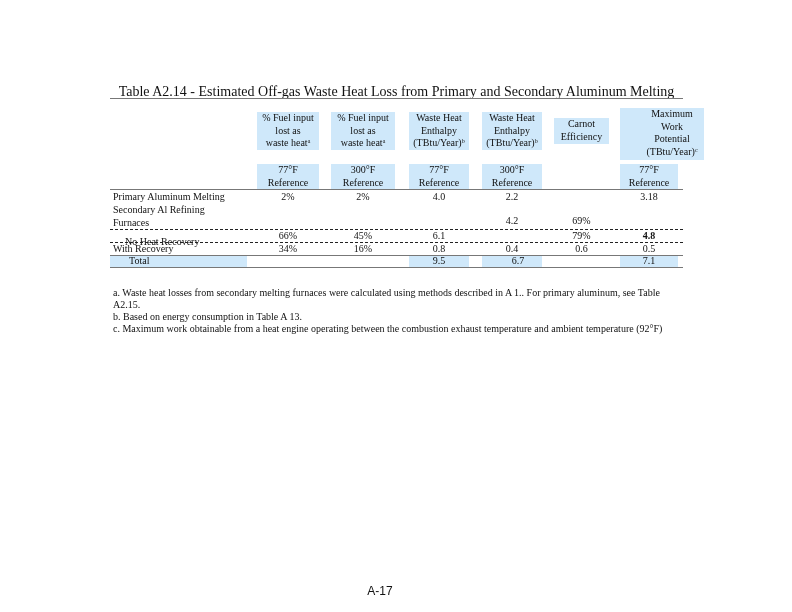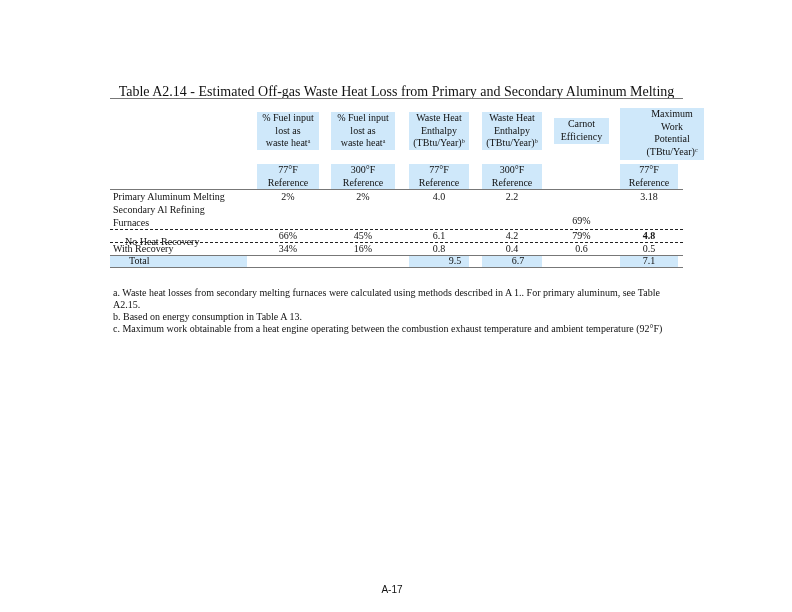--- a/index.html
+++ b/index.html
@@ -7,21 +7,21 @@
   .abs{position:absolute;}
   .title{left:110px;top:86px;width:573px;text-align:center;font-size:14px;line-height:12px;}
   .rule{position:absolute;left:110px;width:573px;height:0;border-top:1px solid #777;}
   .hcell{position:absolute;background:#cfe8fa;text-align:center;font-size:10px;line-height:12.5px;}
   .hcell sup{font-size:6px;vertical-align:top;line-height:8px;}
   .cell{position:absolute;text-align:center;font-size:10px;line-height:12px;}
   .lbl{position:absolute;left:113px;font-size:10px;line-height:12px;}
   .dash{position:absolute;left:110px;width:573px;height:0;border-top:1px dashed #222;}
   .shade{position:absolute;background:#cfe8fa;}
   .foot{position:absolute;left:113px;font-size:10px;line-height:12px;width:570px;}
-  .page{position:absolute;left:372px;top:584px;width:40px;text-align:center;font-size:10px;font-family:"Liberation Sans",sans-serif;}
+  .page{position:absolute;left:360px;top:584px;width:40px;text-align:center;font-size:12px;font-family:"Liberation Sans",sans-serif;}
 </style>
 </head>
 <body>
 
 <div class="abs title">Table A2.14 - Estimated Off-gas Waste Heat Loss from Primary and Secondary Aluminum Melting</div>
 <div class="rule" style="top:98px;"></div>
 
 <div class="hcell" style="left:257px;top:112px;width:62px;height:38px;">
   <div>% Fuel input</div>
   <div>lost as</div>
@@ -86,42 +86,42 @@
 
 <div class="lbl" style="top:204px;">Secondary Al Refining</div>
 <div class="lbl" style="top:217px;">Furnaces</div>
 
 <div class="dash" style="top:229px;"></div>
 
 <div class="lbl" style="top:236px;left:125px;">No Heat Recovery</div>
 <div class="cell" style="left:258px;top:230px;width:60px;">66%</div>
 <div class="cell" style="left:333px;top:230px;width:60px;">45%</div>
 <div class="cell" style="left:409px;top:230px;width:60px;">6.1</div>
-<div class="cell" style="left:482px;top:230px;width:60px;">4.2</div>
+<div class="cell" style="left:482px;top:215px;width:60px;">4.2</div>
 <div class="cell" style="left:554px;top:230px;width:55px;">79%</div>
 <div class="cell" style="left:620px;top:230px;width:58px;font-weight:bold;">4.8</div>
 
 <div class="dash" style="top:242px;"></div>
 
 <div class="lbl" style="top:243px;">With Recovery</div>
 <div class="cell" style="left:258px;top:243px;width:60px;">34%</div>
 <div class="cell" style="left:333px;top:243px;width:60px;">16%</div>
 <div class="cell" style="left:409px;top:243px;width:60px;">0.8</div>
 <div class="cell" style="left:482px;top:243px;width:60px;">0.4</div>
 <div class="cell" style="left:554px;top:243px;width:55px;">0.6</div>
 <div class="cell" style="left:620px;top:243px;width:58px;">0.5</div>
 
 <div class="rule" style="top:255px;"></div>
 
 <div class="shade" style="left:110px;top:256px;width:137px;height:11px;"></div>
 <div class="shade" style="left:409px;top:256px;width:60px;height:11px;"></div>
 <div class="shade" style="left:482px;top:256px;width:60px;height:11px;"></div>
 <div class="shade" style="left:620px;top:256px;width:58px;height:11px;"></div>
 <div class="lbl" style="top:255px;margin-left:16px;">Total</div>
-<div class="cell" style="left:425px;top:255px;width:60px;">9.5</div>
+<div class="cell" style="left:409px;top:255px;width:60px;">9.5</div>
 <div class="cell" style="left:482px;top:255px;width:72px;">6.7</div>
 <div class="cell" style="left:620px;top:255px;width:58px;">7.1</div>
 
 <div class="rule" style="top:267px;"></div>
 
 <div class="foot" style="top:287px;">a. Waste heat losses from secondary melting furnaces were calculated using methods described in A 1.. For primary aluminum, see Table</div>
 <div class="foot" style="top:299px;">A2.15.</div>
 <div class="foot" style="top:311px;">b. Based on energy consumption in Table A 13.</div>
 <div class="foot" style="top:323px;">c.  Maximum work obtainable from a heat engine operating between the combustion exhaust temperature and ambient temperature (92°F)</div>
 

